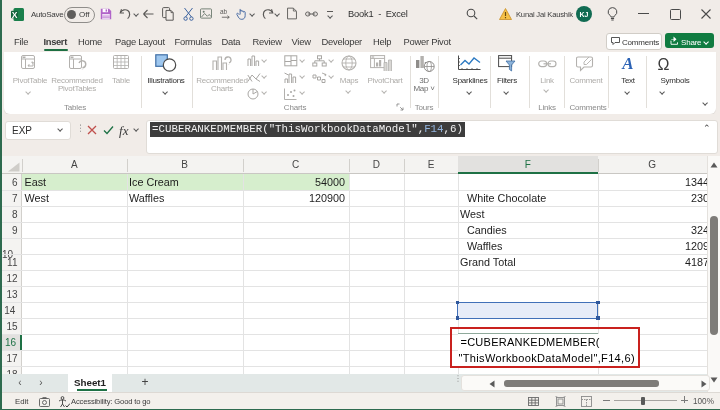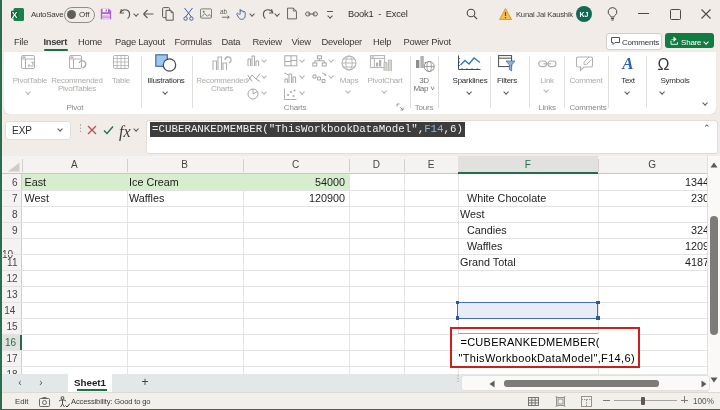--- a/index.html
+++ b/index.html
@@ -162,21 +162,21 @@
   <path d="M0.5 4 h12 M4.5 4 v9.5" stroke="#b3b1ae" stroke-width="1"></path>
   <rect x="1.5" y="1.5" width="3" height="1.6" fill="#b3b1ae"></rect>
   <path d="M10 8 a3.5 3.5 0 1 1 3.4 4.8 M13.5 14.8 v0.2" stroke="#b3b1ae" stroke-width="1.4" fill="none"></path>
 </svg>
 <div class="rlabel dis" style="left:43px;top:77px;width:68px;">Recommended<br>PivotTables</div>
 <svg class="ico" style="left:113px;top:55px" width="16" height="16" viewBox="0 0 16 16">
   <rect x="0.5" y="0.5" width="15" height="13" rx="1" fill="none" stroke="#b3b1ae" stroke-width="1"></rect>
   <path d="M0.5 3.5 h15 M0.5 7 h15 M0.5 10.5 h15 M4.2 0.5 v13 M8 0.5 v13 M11.8 0.5 v13" stroke="#b3b1ae" stroke-width="0.8"></path>
 </svg>
 <div class="rlabel dis" style="left:99px;top:77px;width:44px;">Table</div>
-<div class="glabel" style="left:47px;top:103px;width:56px;">Pivot</div>
+<div class="glabel" style="left:47px;top:103px;width:56px;">Tables</div>
 <div class="sep" style="left:141px;"></div>
 
 <svg class="ico" style="left:155px;top:54px" width="22" height="18" viewBox="0 0 22 18">
   <rect x="0.8" y="0.8" width="11.5" height="11.5" fill="#9ec7ef" stroke="#3f6ea5" stroke-width="1.2"></rect>
   <circle cx="14.5" cy="11" r="6.2" fill="#fff" stroke="#4a4a4a" stroke-width="1.2"></circle>
 </svg>
 <div class="rlabel" style="left:138px;top:77px;width:56px;color:#2f2f2f;">Illustrations</div>
 <div class="cv" style="left:163.0px;top:90.0px;"></div>
 <div class="sep" style="left:192px;"></div>
 
@@ -321,21 +321,21 @@
 <div class="abs" style="left:5px;top:121px;width:64px;height:17px;background:#fff;border:1px solid #e0dcd7;border-radius:3px;"></div>
 <div class="abs" style="left:12px;top:125px;font-size:10px;color:#2f2f2f;">EXP</div>
 <div class="cv" style="left:58px;top:127px;"></div>
 <div class="abs" style="left:76px;top:123px;font-size:9px;color:#8a8a8a;letter-spacing:0;">⋮</div>
 <svg class="abs" style="left:87px;top:125px" width="10" height="10" viewBox="0 0 10 10">
   <path d="M1 1 L9 9 M9 1 L1 9" stroke="#c0504d" stroke-width="1.3"></path>
 </svg>
 <svg class="abs" style="left:103px;top:125px" width="11" height="10" viewBox="0 0 11 10">
   <path d="M1 5.5 L4 8.5 L10 1.5" fill="none" stroke="#1e7145" stroke-width="1.3"></path>
 </svg>
-<div class="abs" style="left:119px;top:123px;font-size:16px;color:#3b3b3b;font-style:italic;font-family:'Liberation Serif',serif;"><i>f</i>x</div>
+<div class="abs" style="left:119px;top:123px;font-size:13px;color:#3b3b3b;font-style:italic;font-family:'Liberation Serif',serif;"><i>f</i>x</div>
 <div class="cv" style="left:134px;top:127px;"></div>
 
 <div class="abs" style="left:146px;top:120px;width:570px;height:32px;background:#fff;border:1px solid #e0dcd7;border-radius:3px;"></div>
 <div class="abs" style="left:150px;top:122px;height:15px;background:#3d3d3d;color:#f2f2f2;font-family:'Liberation Mono',monospace;font-size:10.8px;line-height:15px;letter-spacing:0;padding:0 2px;">=CUBERANKEDMEMBER("ThisWorkbookDataModel",<span style="color:#93b4dd;">F14</span>,6)</div>
 <div class="abs" style="left:703px;top:123px;font-size:9px;color:#3b3b3b;">⌃</div>
 
 <div class="abs" style="left:2px;top:156px;width:705px;height:18px;background:#f4f3f1;border-bottom:1px solid #c9c7c3;box-sizing:border-box;"></div>
 <svg class="abs" style="left:7px;top:162px" width="13" height="10" viewBox="0 0 13 10">
   <path d="M12.5 0.5 V9.5 H1 Z" fill="#cfcdc9"></path>
 </svg>

